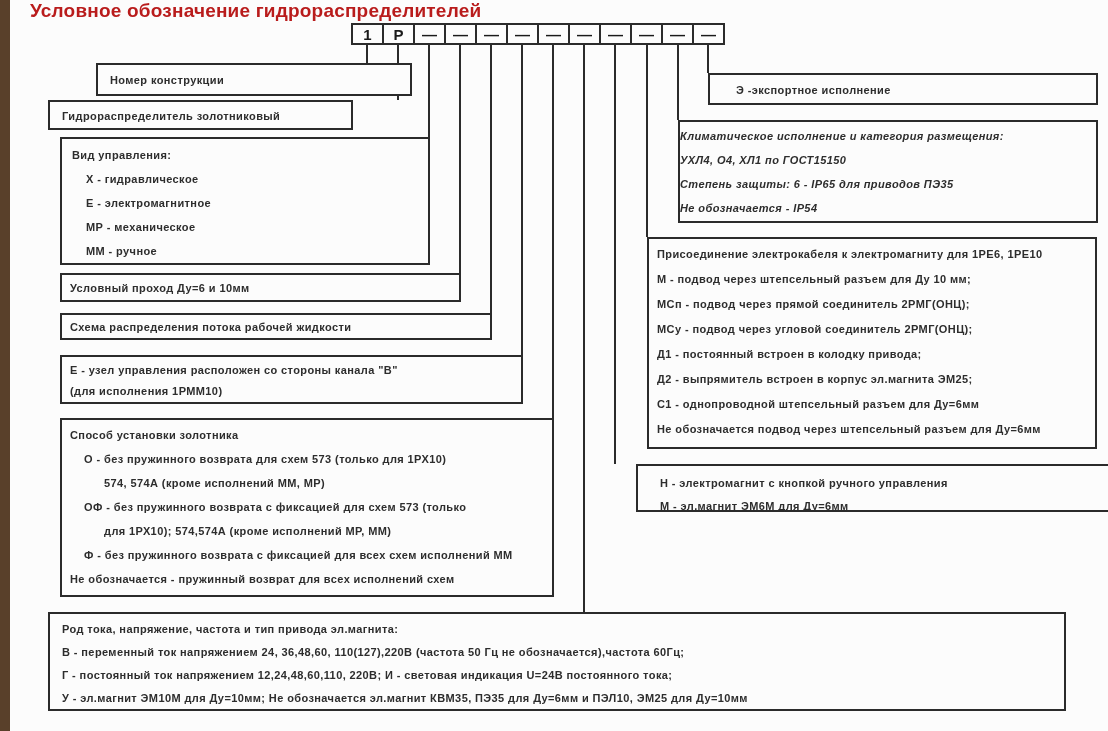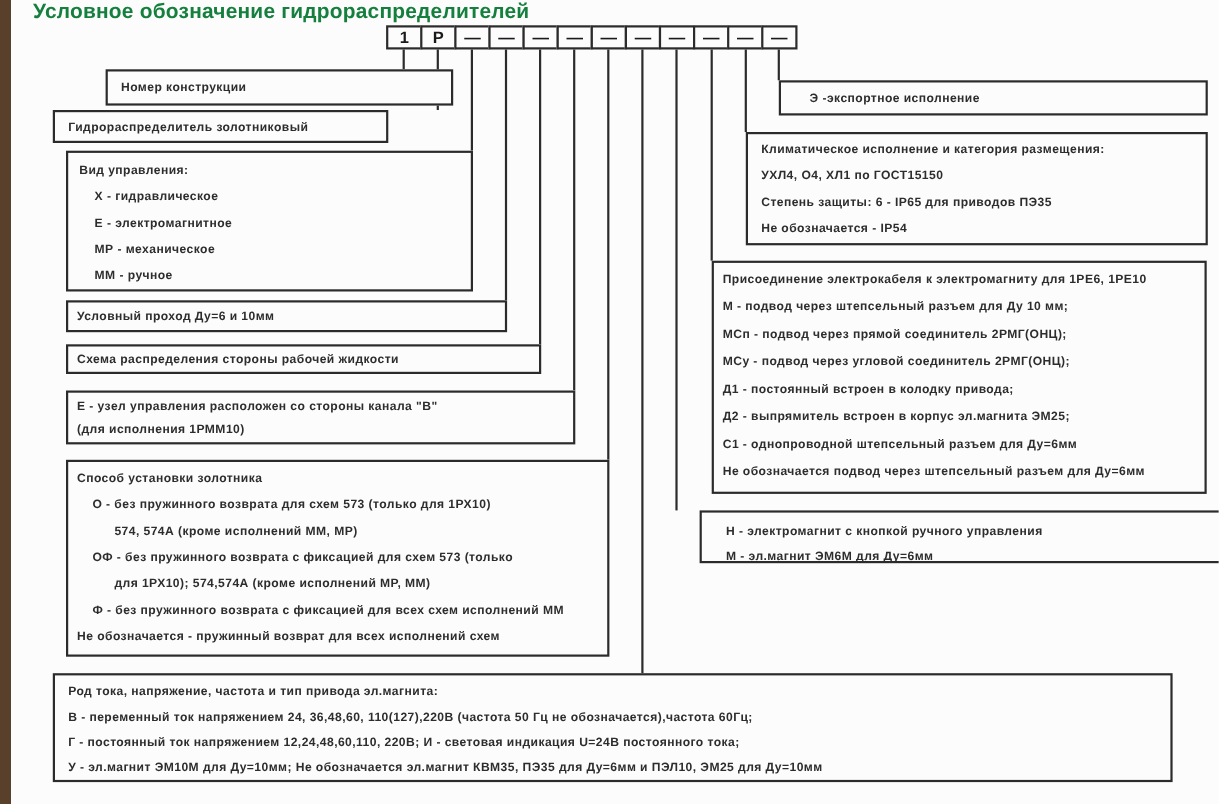--- a/index.html
+++ b/index.html
@@ -3,21 +3,21 @@
 <meta charset="utf-8">
 <style>
   html,body{margin:0;padding:0;background:#fff;}
   .page{
     position:relative;width:1108px;height:731px;background:#fcfcfc;
     font-family:"Liberation Sans",sans-serif;overflow:hidden;
   }
   .side-strip{position:absolute;left:0;top:0;width:10px;height:731px;background:#59402a;}
   .title{
     position:absolute;left:30px;top:0;margin:0;font-size:19px;font-weight:bold;
-    color:#15803d;line-height:22px;letter-spacing:0.2px;white-space:nowrap;
+    color:#b91c1c;line-height:22px;letter-spacing:0.2px;white-space:nowrap;
   }
   .code-row{position:absolute;left:351px;top:23px;display:flex;}
   .code-cell{
     width:33px;height:22px;box-sizing:border-box;border:2px solid #2b2b2b;margin-left:-2px;
     display:flex;align-items:center;justify-content:center;background:#fcfcfc;
     font-weight:bold;font-size:15px;color:#1a1a1a;
   }
   .code-cell:first-child{margin-left:0;}
   .vline{position:absolute;width:2px;background:#2b2b2b;}
   .dbox{
@@ -33,21 +33,21 @@
   
   .b-l1 .bline{line-height:25px;}           .b-l1{padding-left:12px;margin-left:44px;}
   .b-l2 .bline{line-height:23px;}           .b-l2{padding-left:12px;}
   .b-l3 .bline{line-height:24px;}           .b-l3{padding-left:10px;padding-top:4px;}
   .b-l4 .bline{line-height:20px;}           .b-l4{padding-left:8px;}
   .b-l5 .bline{line-height:19px;}           .b-l5{padding-left:8px;}
   .b-l6 .bline{line-height:21px;}           .b-l6{padding-left:8px;padding-top:3px;}
   .b-l7 .bline{line-height:24px;}           .b-l7{padding-left:8px;padding-top:3px;}
   .b-l8 .bline{line-height:23px;}           .b-l8{padding-left:12px;padding-top:4px;}
   .b-r1 .bline{line-height:25px;}           .b-r1{padding-left:26px;}
-  .b-r2 .bline{line-height:24px;}           .b-r2{padding-left:12px;padding-top:2px;}
+  .b-r2 .bline{line-height:24px;}           .b-r2{padding-left:0;padding-top:2px;font-style:italic;}
   .b-r3 .bline{line-height:25px;}           .b-r3{padding-left:8px;padding-top:3px;}
   .b-r4 .bline{line-height:23px;}           .b-r4{padding-left:22px;padding-top:6px;}
 </style>
 </head>
 <body>
 
 <div class="page">
   <div class="side-strip"></div>
 
   <h1 class="title">Условное обозначение гидрораспределителей</h1>
@@ -94,21 +94,21 @@
     <div class="bline ind1">Е - электромагнитное</div>
     <div class="bline ind1">МР - механическое</div>
     <div class="bline ind1">ММ - ручное</div>
   </div>
 
   <div class="dbox b-l4" style="left:60px;top:273px;width:401px;height:29px">
     <div class="bline">Условный проход Ду=6 и 10мм</div>
   </div>
 
   <div class="dbox b-l5" style="left:60px;top:313px;width:432px;height:27px">
-    <div class="bline">Схема распределения  стороны рабочей жидкости</div>
+    <div class="bline">Схема распределения  потока рабочей жидкости</div>
   </div>
 
   <div class="dbox b-l6" style="left:60px;top:355px;width:463px;height:49px">
     <div class="bline">Е - узел управления расположен со стороны канала "В"</div>
     <div class="bline">(для исполнения 1РММ10)</div>
   </div>
 
   <div class="dbox b-l7" style="left:60px;top:418px;width:494px;height:179px">
     <div class="bline">Способ установки  золотника</div>
     <div class="bline ind1">О - без пружинного возврата для схем 573 (только для 1РХ10)</div>

